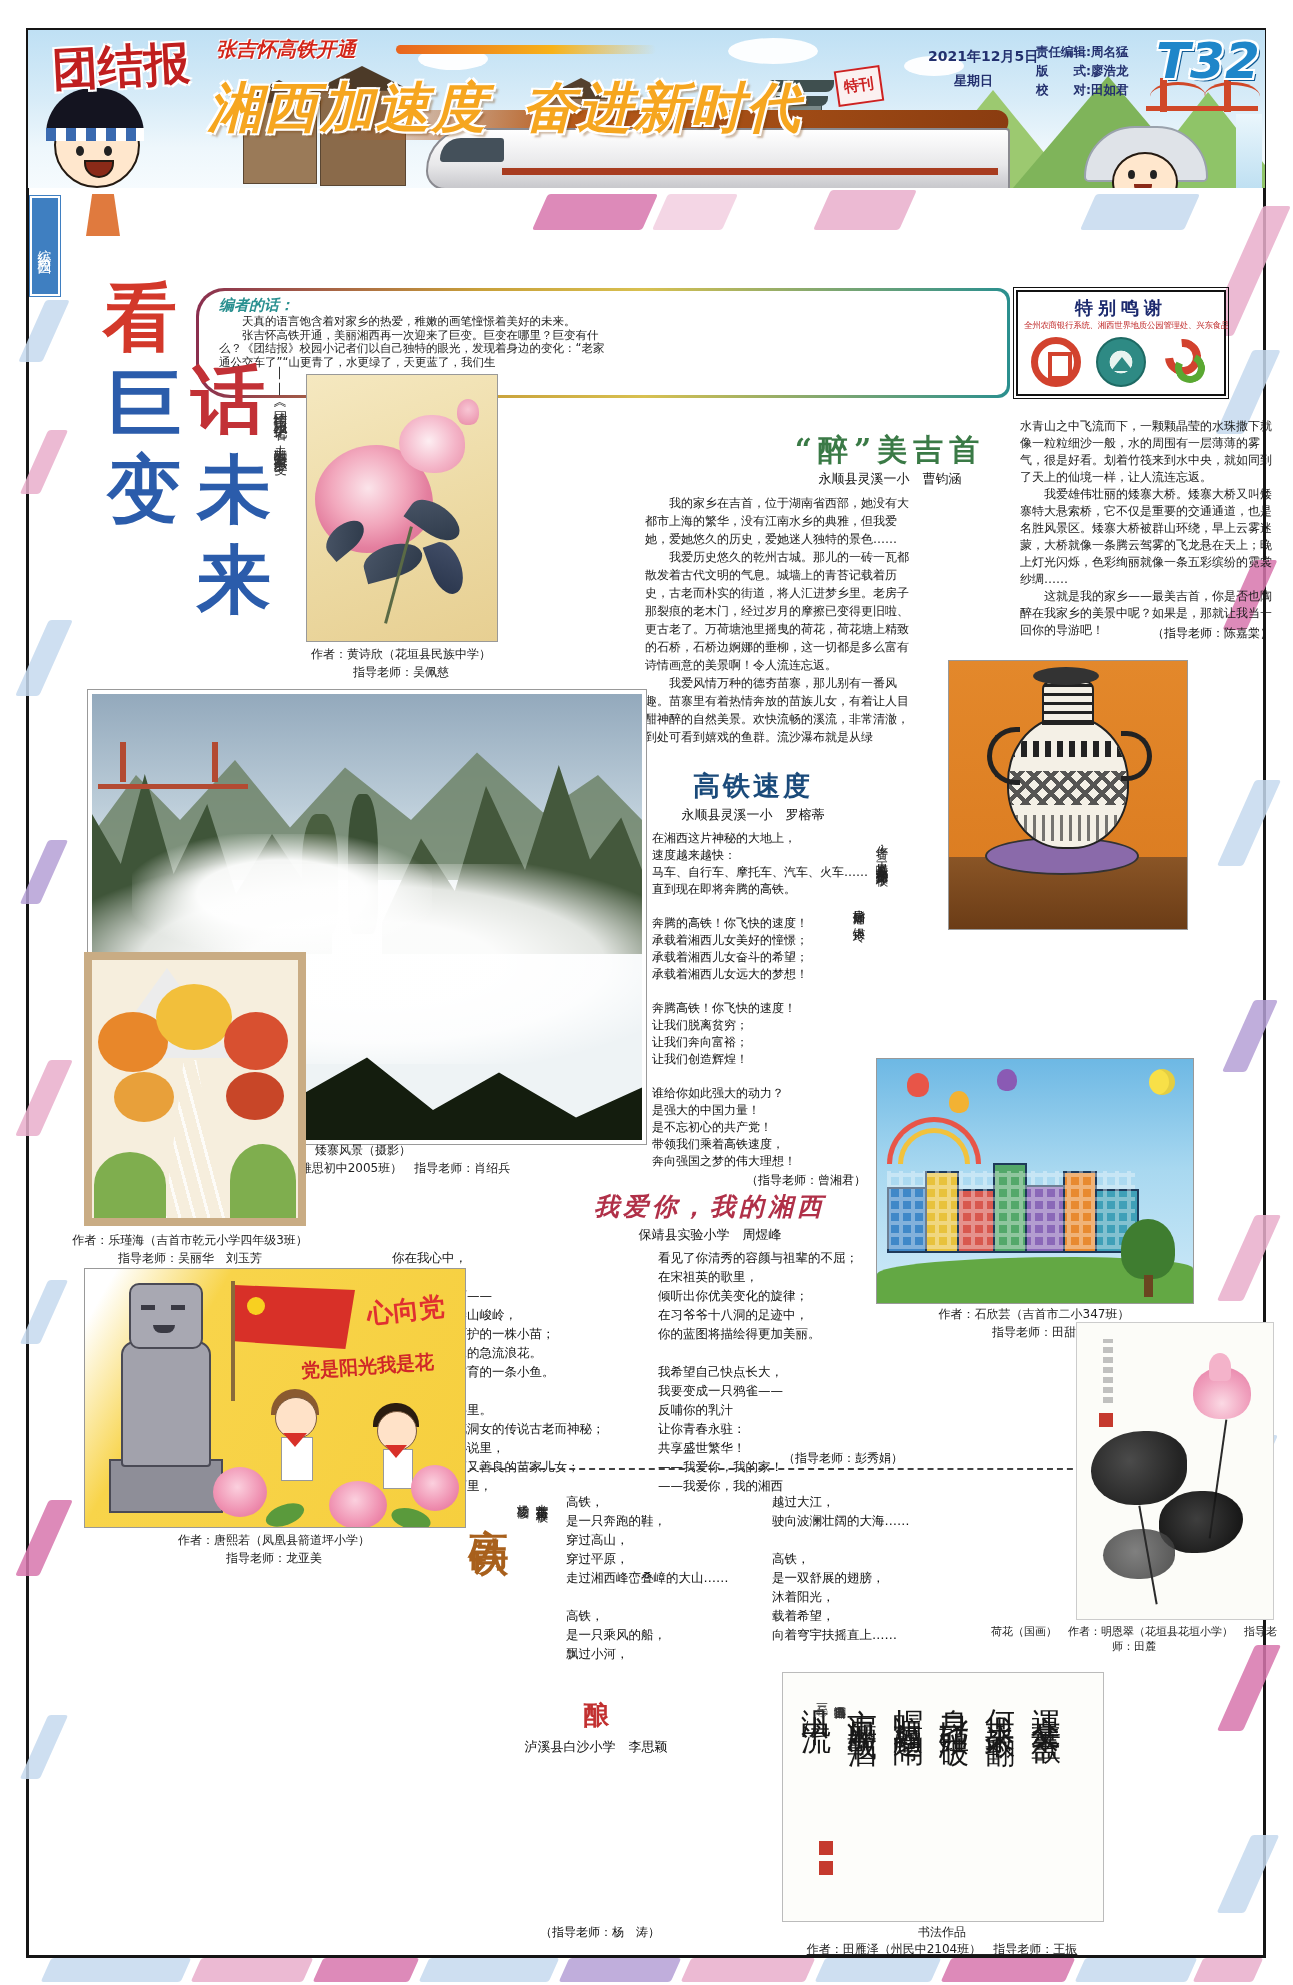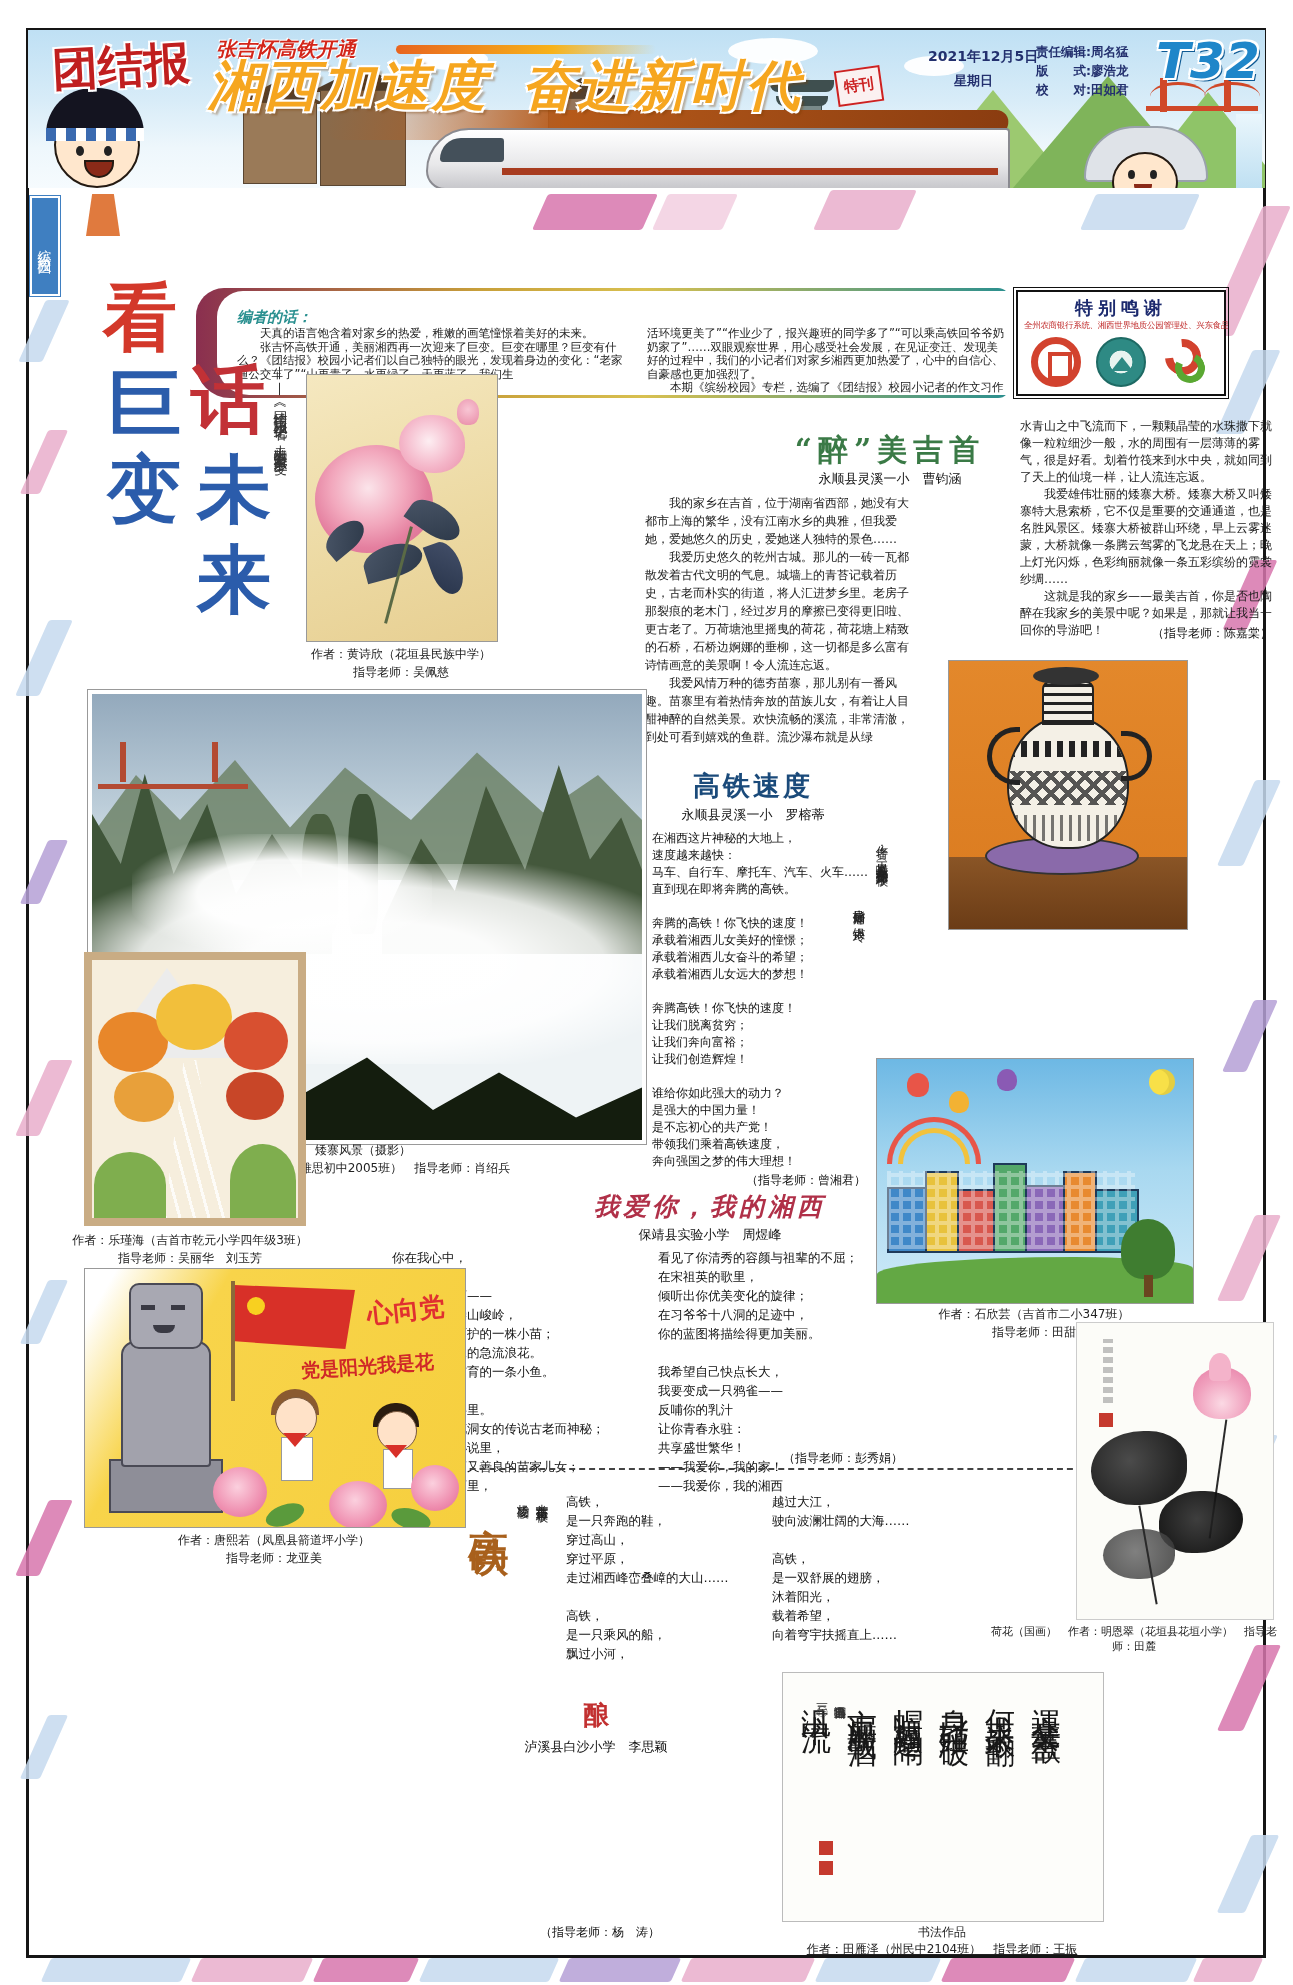--- a/index.html
+++ b/index.html
@@ -34,21 +34,21 @@
         text-shadow:-2px -2px 0 #fff,2px -2px 0 #fff,-2px 2px 0 #fff,2px 2px 0 #fff,3px 3px 0 #0e5a94;}
   .mtn{clip-path:polygon(50% 0,100% 100%,0 100%);}
   
   #tab{left:30px;top:196px;width:26px;height:96px;background:#3f7fc1;border:2px solid #fff;
        box-shadow:0 0 0 1px #3f7fc1;color:#fff;font-size:14px;letter-spacing:4px;
        writing-mode:vertical-rl;text-align:center;line-height:26px;}
   
   #note-wrap{left:196px;top:288px;width:814px;height:110px;border-radius:28px 12px 12px 34px;
        background:linear-gradient(90deg,#8a2f4f,#c8a03a 35%,#d8c050 55%,#2a8f8f);padding:3px;box-sizing:border-box;}
   #note-in{width:100%;height:100%;background:#fff;border-radius:26px 10px 10px 32px;box-sizing:border-box;
-       padding:17px 16px 4px 20px;overflow:hidden;margin-left:18px;}
+       padding:5px 16px 4px 20px;overflow:hidden;}
   #note-label{color:#2a9090;font-weight:bold;font-style:italic;font-size:15px;}
   .note-col{font-size:11.5px;line-height:13.5px;color:#222;}
   .note-col p{margin:0;}
   .ind{text-indent:2em;}
   
   #thanks{left:1016px;top:290px;width:210px;height:106px;border:2px solid #111;outline:1px solid #111;
        outline-offset:2px;background:#fff;box-sizing:border-box;padding:4px 6px;}
   #thanks-title{font-size:18px;font-weight:bold;color:#1c2a6e;letter-spacing:5px;text-align:center;}
   #thanks-line{font-size:8.5px;color:#c23030;text-align:center;white-space:nowrap;letter-spacing:-.3px;}
   .logo{width:50px;height:50px;}
@@ -169,21 +169,21 @@
       <div class="abs" style="left:0px;top:0px;width:120px;height:52px;background:#dfe3e8;border:2px solid #9aa2ac;border-radius:60px 60px 6px 6px;"></div>
       <div class="abs" style="left:28px;top:26px;width:62px;height:56px;background:#ffe7cd;border:2px solid #241a12;border-radius:50%;"></div>
       <div class="abs" style="left:44px;top:44px;width:7px;height:9px;background:#222;border-radius:50%;"></div>
       <div class="abs" style="left:66px;top:44px;width:7px;height:9px;background:#222;border-radius:50%;"></div>
       <div class="abs" style="left:50px;top:58px;width:18px;height:10px;background:#8a2a18;border-radius:0 0 12px 12px;"></div>
     </div>
 
     <div class="abs serif" id="paper-logo" style="left:24px;top:6px;">团结报</div>
     <div class="abs" id="kicker" style="left:188px;top:6px;">张吉怀高铁开通</div>
     <div class="abs" id="kickbar" style="left:368px;top:15px;width:260px;height:9px;"></div>
-    <div class="abs" id="main-title" style="left:180px;top:20px;">
+    <div class="abs" id="main-title" style="left:180px;top:42px;">
       <span>湘西加速度</span><span style="display:inline-block;width:34px;"></span><span>奋进新时代</span>
     </div>
     <div class="abs" id="seal" style="left:808px;top:38px;width:42px;height:32px;">特刊</div>
     <div class="abs navy" style="left:900px;top:18px;font-size:14px;font-weight:bold;">2021年12月5日</div>
     <div class="abs navy" style="left:926px;top:42px;font-size:13px;font-weight:bold;">星期日</div>
     <div class="abs navy" style="left:1008px;top:12px;font-size:12.5px;font-weight:bold;line-height:19px;">
       <div>责任编辑:周名猛</div>
       <div>版　　式:廖浩龙</div>
       <div>校　　对:田如君</div>
     </div>
@@ -192,24 +192,20 @@
 
   <div id="tab" class="abs">缤纷校园</div>
 
   <div id="note-wrap" class="abs">
     <div id="note-in">
       <div id="note-label">编者的话：</div>
       <div style="display:flex;gap:18px;">
         <div class="note-col" style="width:392px;">
           <p class="ind">天真的语言饱含着对家乡的热爱，稚嫩的画笔憧憬着美好的未来。</p>
           <p class="ind">张吉怀高铁开通，美丽湘西再一次迎来了巨变。巨变在哪里？巨变有什么？《团结报》校园小记者们以自己独特的眼光，发现着身边的变化：“老家通公交车了”“山更青了，水更绿了，天更蓝了，我们生</p>
-        </div>
-        <div class="note-col" style="flex:1;">
-          <p>活环境更美了”“作业少了，报兴趣班的同学多了”“可以乘高铁回爷爷奶奶家了”……双眼观察世界，用心感受社会发展，在见证变迁、发现美好的过程中，我们的小记者们对家乡湘西更加热爱了，心中的自信心、自豪感也更加强烈了。</p>
-          <p class="ind">本期《缤纷校园》专栏，选编了《团结报》校园小记者的作文习作以及书法、绘画、摄影作品，通过它们了解孩子们眼中的湘西巨变。</p>
         </div>
       </div>
     </div>
   </div>
 
   <div id="thanks" class="abs">
     <div id="thanks-title">特别鸣谢</div>
     <div id="thanks-line">全州农商银行系统、湘西世界地质公园管理处、兴东食品</div>
     <div style="display:flex;justify-content:space-around;margin-top:5px;">
       <div class="logo" style="border:7px solid #d2422e;border-radius:50%;box-sizing:border-box;position:relative;">

